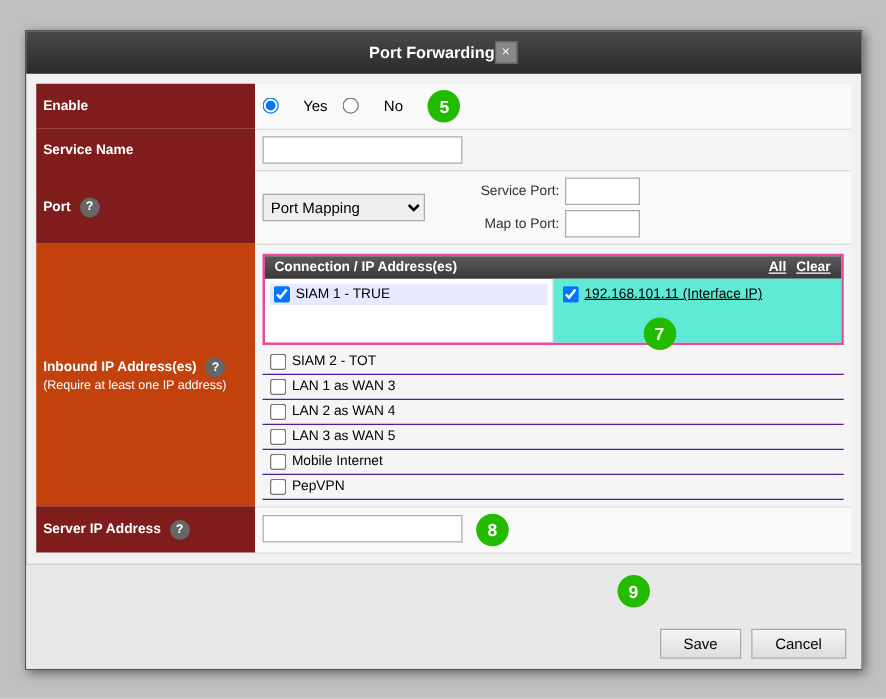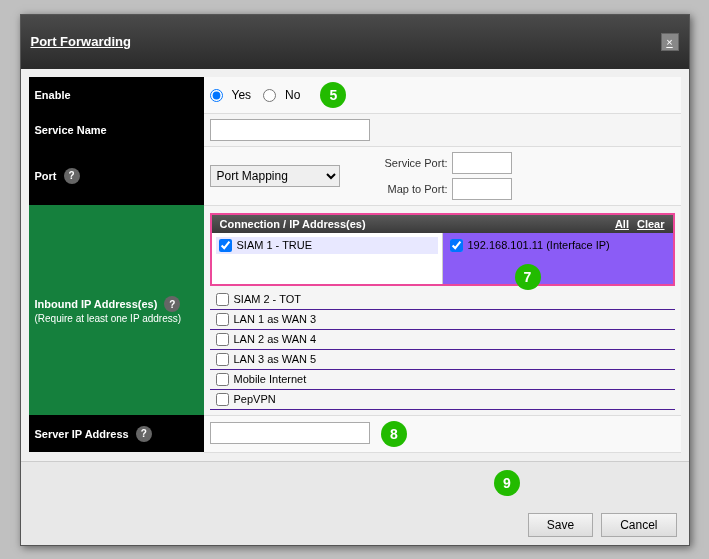--- a/index.html
+++ b/index.html
@@ -15,27 +15,26 @@
     }
     .dialog {
       width: 670px;
       background: #f0f0f0;
       border: 1px solid #555;
       box-shadow: 2px 2px 8px rgba(0,0,0,0.5);
     }
     .dialog-title {
       background: linear-gradient(to bottom, #4a4a4a, #2a2a2a);
       color: white;
-      padding: 18px 10px;
+      padding: 8px 10px;
       font-size: 13px;
       font-weight: bold;
       display: flex;
-      justify-content: space-between;
-      align-items: center;
-      text-decoration: underline;
+      justify-content: center;
+      align-items: center;
     }
     .close-btn {
       background: #888;
       color: white;
       border: 1px solid #666;
       width: 18px;
       height: 18px;
       cursor: pointer;
       font-size: 11px;
       display: flex;
@@ -47,21 +46,21 @@
     }
     .form-table {
       width: 100%;
       border-collapse: collapse;
     }
     .form-table tr td {
       padding: 5px 6px;
       vertical-align: middle;
     }
     .label-cell {
-      background: #000000;
+      background: #7f1d1d;
       color: white;
       width: 175px;
       font-weight: bold;
       font-size: 11px;
       padding: 6px 8px;
     }
     .value-cell {
       background: #f5f5f5;
       border-bottom: 1px solid #ddd;
     }
@@ -83,22 +82,22 @@
       font-size: 12px;
       height: 22px;
     }
     .radio-group {
       display: flex;
       align-items: center;
       gap: 12px;
     }
     .radio-label {
       display: flex;
-      align-items: flex-end;
-      gap: 6px;
+      align-items: center;
+      gap: 17px;
     }
     .help-icon {
       display: inline-flex;
       align-items: center;
       justify-content: center;
       width: 16px;
       height: 16px;
       background: #666;
       color: white;
       border-radius: 50%;
@@ -184,21 +183,22 @@
       gap: 0;
     }
     .ip-left {
       flex: 1;
       border-right: 1px solid #ccc;
       padding: 4px;
     }
     .ip-right {
       flex: 1;
       padding: 4px;
-      background: #8b5cf6;
+      background: #5eead4;
+      text-decoration: underline;
     }
     .ip-item {
       display: flex;
       align-items: center;
       gap: 5px;
       padding: 2px 3px;
       font-size: 11px;
     }
     .ip-item.selected {
       background: #e8e8ff;
@@ -214,21 +214,21 @@
       align-items: center;
       gap: 5px;
       padding: 3px 6px;
       font-size: 11px;
       border-bottom: 1px solid #4c1d95;
     }
     .conn-item input[type="checkbox"] {
       margin: 0;
     }
     .label-cell-ip {
-      background: #15803d;
+      background: #c2410c;
       color: white;
       width: 175px;
       font-weight: bold;
       font-size: 11px;
       padding: 6px 8px;
       vertical-align: top;
     }
     .dialog-footer {
       background: #e8e8e8;
       border-top: 1px solid #ccc;

